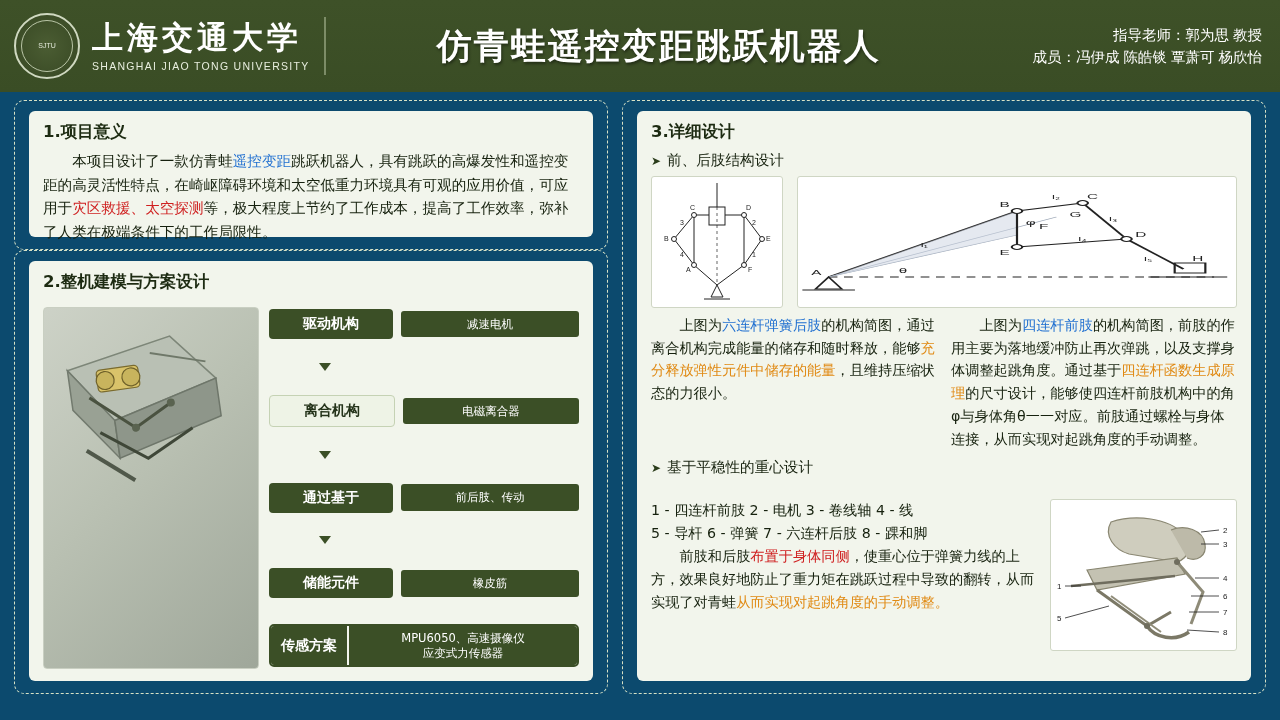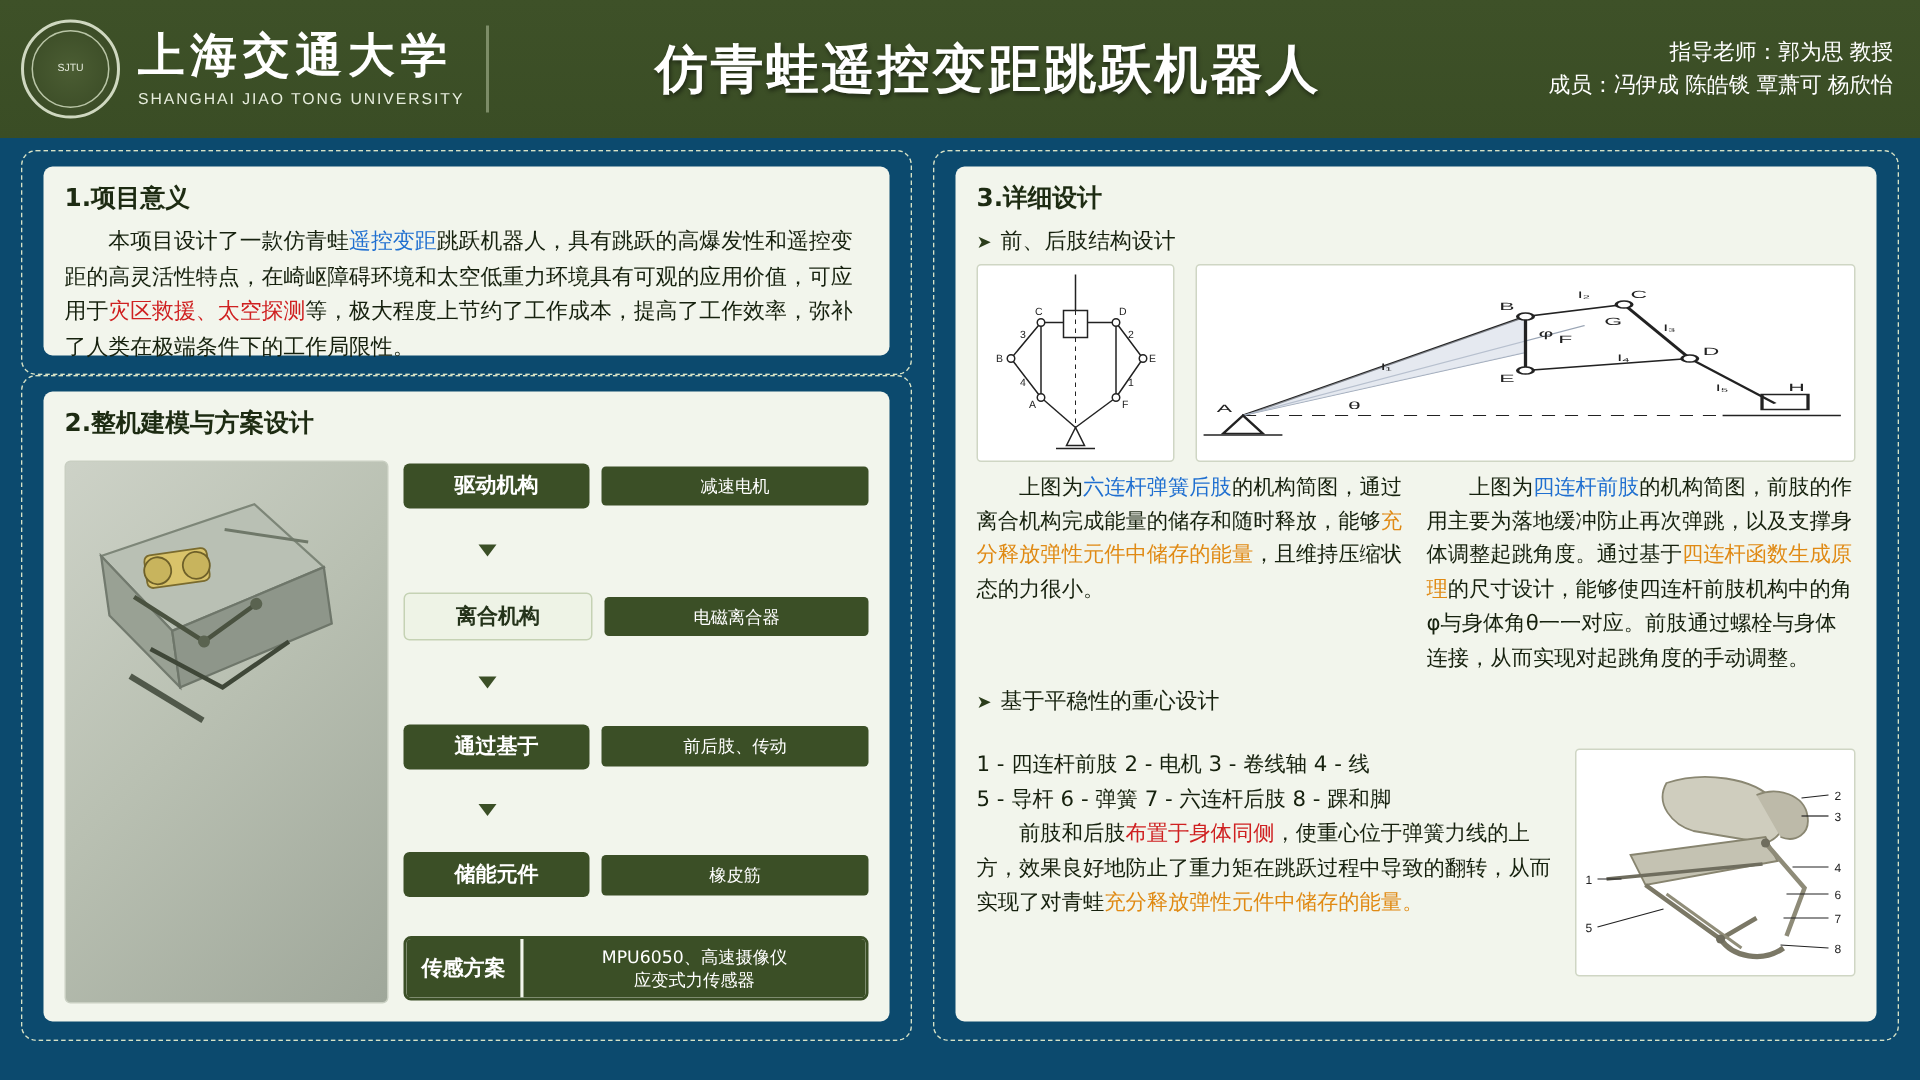--- a/index.html
+++ b/index.html
@@ -351,21 +351,21 @@
             <div class="txt-col indent"><span>上图为</span><span class="hl-blue">六连杆弹簧后肢</span><span>的机构简图，通过离合机构完成能量的储存和随时释放，能够</span><span class="hl-orange">充分释放弹性元件中储存的能量</span><span>，且维持压缩状态的力很小。</span></div>
             <div class="txt-col indent"><span>上图为</span><span class="hl-blue">四连杆前肢</span><span>的机构简图，前肢的作用主要为落地缓冲防止再次弹跳，以及支撑身体调整起跳角度。通过基于</span><span class="hl-orange">四连杆函数生成原理</span><span>的尺寸设计，能够使四连杆前肢机构中的角φ与身体角θ一一对应。前肢通过螺栓与身体连接，从而实现对起跳角度的手动调整。</span></div>
           </div>
 
           <div class="bullet" style="margin-top:8px">基于平稳性的重心设计</div>
 
           <div class="lower">
             <div class="lower-left">
               <div class="legend-line">1 - 四连杆前肢 2 - 电机 3 - 卷线轴 4 - 线</div>
               <div class="legend-line">5 - 导杆 6 - 弹簧 7 - 六连杆后肢 8 - 踝和脚</div>
-              <div style="text-indent:2em"><span>前肢和后肢</span><span class="hl-red">布置于身体同侧</span><span>，使重心位于弹簧力线的上方，效果良好地防止了重力矩在跳跃过程中导致的翻转，从而实现了对青蛙</span><span class="hl-orange">充分释放弹性元件中储存的能量。</span></div>
+              <div style="text-indent:2em"><span>前肢和后肢</span><span class="hl-red">布置于身体同侧</span><span>，使重心位于弹簧力线的上方，效果良好地防止了重力矩在跳跃过程中导致的翻转，从而实现了对青蛙</span><span class="hl-orange">从而实现对起跳角度的手动调整。</span></div>
             </div>
 
             <div class="fig-c">
               <svg viewBox="0 0 185 150" width="185" height="150">
                 <path d="M60 22 C84 14, 118 18, 132 34 C142 46, 138 58, 126 62 L78 54 C64 50, 52 36, 60 22 Z" fill="#cfcdbe" stroke="#8a8772" stroke-width="1.2"></path>
                 <path d="M120 30 C134 24, 152 30, 154 44 C156 56, 146 62, 136 58" fill="#bdbaa9" stroke="#8a8772" stroke-width="1.2"></path>
                 <path d="M36 70 L126 58 L134 74 L46 90 Z" fill="#c4c2b2" stroke="#87846f" stroke-width="1.2"></path>
                 <path d="M20 86 L124 76" stroke="#6f6d5e" stroke-width="2.4"></path>
                 <path d="M46 90 L96 126 L120 112" fill="none" stroke="#7b7866" stroke-width="3"></path>
                 <path d="M96 126 C104 138, 124 142, 138 132" fill="none" stroke="#7b7866" stroke-width="3.5"></path>

